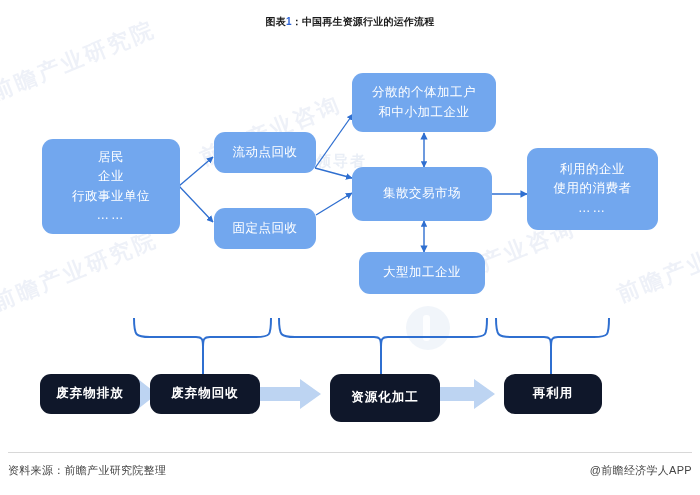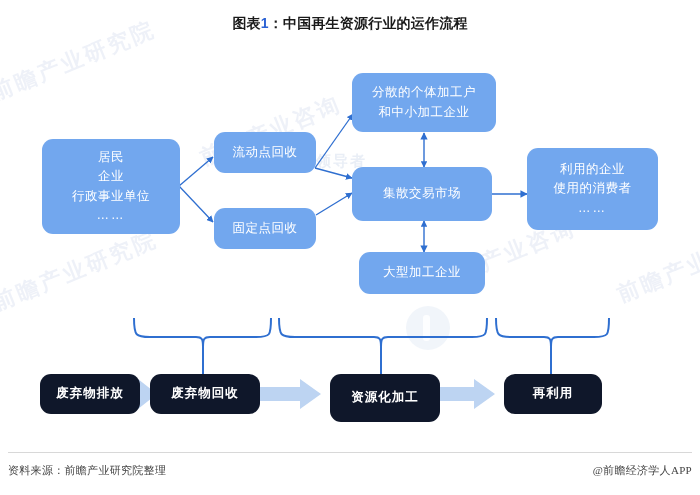--- a/index.html
+++ b/index.html
@@ -20,21 +20,21 @@
     width: 700px; height: 495px;
     background: #ffffff;
   }
 
   
   .title {
     position: absolute;
     left: 0; top: 15px;
     width: 700px;
     text-align: center;
-    font-size: 14px;
+    font-size: 10px;
     font-weight: bold;
     color: #1a1a1a;
     letter-spacing: 0.2px;
   }
   .title .num { color: #2b62d4; }
 
   
   .wm {
     position: absolute;
     color: rgba(120,150,200,0.16);
@@ -117,21 +117,20 @@
     font-size: 11px;
     color: #444444;
     letter-spacing: 0.3px;
   }
   .app {
     position: absolute;
     right: 8px; top: 463px;
     font-size: 11px;
     color: #444444;
     letter-spacing: 0.3px;
-    font-family: Liberation Serif, serif;
   }
 </style>
 </head>
 <body>
 
 <div id="stage">
 
   <div class="title">
     <span>图表</span><span class="num">1</span><span>：</span><span>中国再生资源行业的运作流程</span>
   </div>

